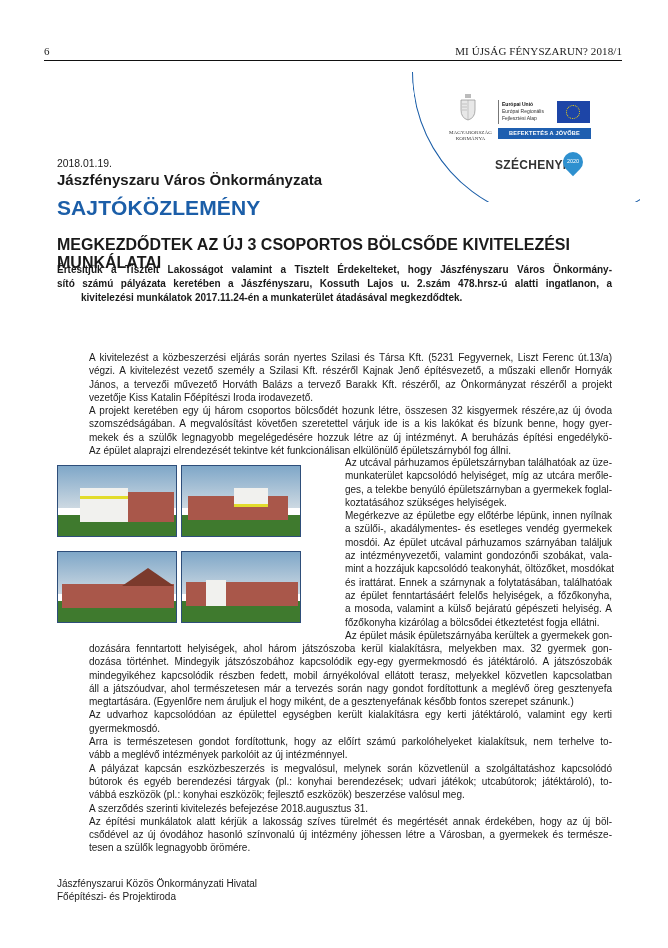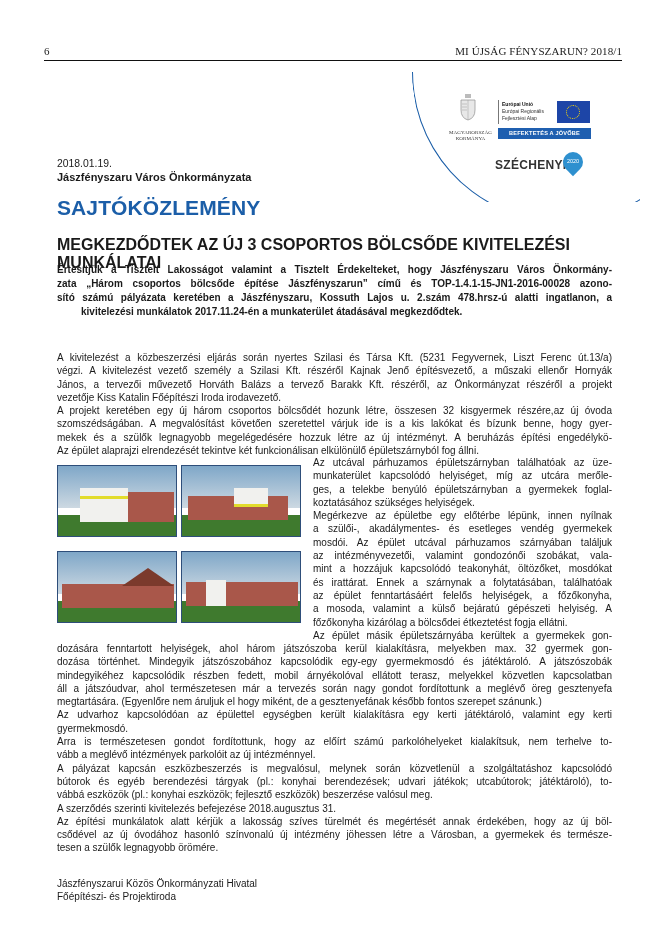--- a/index.html
+++ b/index.html
@@ -20,30 +20,30 @@
   .eu-text { position: absolute; left: 4px; top: 1px; font-size: 5px; line-height: 7px; color: #333; }
   .eu-text b { color: #111; }
   .eu-flag { position: absolute; left: 59px; top: 1px; width: 33px; height: 22px; background: #1d45a7; }
   .eu-stars { position: absolute; left: 9px; top: 4px; width: 14px; height: 14px; border-radius: 50%; border: 1.3px dotted #ffdd00; }
   .invest { position: absolute; left: 98px; top: 56px; width: 93px; height: 11px; background: #1f5fb0; color: #fff; font-size: 5.6px; font-weight: bold; text-align: center; line-height: 11px; letter-spacing: 0.2px; }
   .szech { position: absolute; left: 95px; top: 86px; font-size: 12px; font-weight: bold; color: #333; letter-spacing: 0.3px; }
   .pin { position: absolute; left: 163px; top: 80px; width: 20px; height: 20px; border-radius: 50% 50% 50% 0; background: #2e90cf; transform: rotate(-45deg); }
   .pin-text { position: absolute; left: 163px; top: 86px; width: 20px; text-align: center; font-size: 5.5px; color: #fff; }
 
   .date { position: absolute; left: 57px; top: 158px; font-size: 10.4px; }
-  .org { position: absolute; left: 57px; top: 171px; font-size: 11px; font-weight: bold; }
+  .org { position: absolute; left: 57px; top: 171px; font-size: 15px; font-weight: bold; }
   .press { position: absolute; left: 57px; top: 196px; font-size: 21px; font-weight: bold; color: #1b5ea8; letter-spacing: 0.1px; }
   .headline { position: absolute; left: 57px; top: 236px; font-size: 16px; font-weight: bold; }
 
   .lead { position: absolute; left: 57px; top: 263px; width: 555px; font-size: 10px; font-weight: bold; line-height: 14px; }
   .lead .ln { display: block; white-space: nowrap; text-align: justify; text-align-last: justify; }
   .lead .ln.last { text-align-last: left; padding-left: 24px; }
 
   .bodytext { position: absolute; left: 57px; width: 555px; font-size: 10px; line-height: 13.3px; }
-  .bodytext .ln { display: block; white-space: nowrap; text-align: justify; text-align-last: justify; }
+  .bodytext .ln { display: block; white-space: nowrap; text-align: justify; text-align-last: justify; margin-left: 32px; }
   .bodytext .ln.last { text-align-last: left; }
   .narrow { left: 313px; width: 299px; }
 
   .images { position: absolute; left: 57px; top: 465px; width: 251px; height: 165px; background: #fff; }
   .img { position: absolute; width: 120px; height: 72px; border: 1px solid #2e4e7a; overflow: hidden; }
   .img .sky { position: absolute; left: 0; top: 0; width: 100%; height: 60%; background: linear-gradient(#7fa7c8, #cdd9e2); }
   .img .grass { position: absolute; left: 0; bottom: 0; width: 100%; height: 30%; background: #3f7a2e; }
   .img .wall { position: absolute; background: #a9574a; }
   .img .white { position: absolute; background: #f1f1ee; }
   .img .roof { position: absolute; width: 0; height: 0; border-left: 26px solid transparent; border-right: 26px solid transparent; border-bottom: 18px solid #7b3a2c; }
@@ -90,21 +90,20 @@
   <div class="pin-text">2020</div>
 </div>
 
 <div class="date">2018.01.19.</div>
 <div class="org">Jászfényszaru Város Önkormányzata</div>
 <div class="press">SAJTÓKÖZLEMÉNY</div>
 <div class="headline">MEGKEZDŐDTEK AZ ÚJ 3 CSOPORTOS BÖLCSŐDE KIVITELEZÉSI MUNKÁLATAI</div>
 
 <div class="lead">
   <span class="ln">Értesítjük a Tisztelt Lakosságot valamint a Tisztelt Érdekelteket, hogy Jászfényszaru Város Önkormány-</span>
-  <span class="ln">zata „Három csoportos bölcsőde építése Jászfényszarun” című és TOP-1.4.1-15-JN1-2016-00028 azono-</span>
   <span class="ln">sító számú pályázata keretében a Jászfényszaru, Kossuth Lajos u. 2.szám 478.hrsz-ú alatti ingatlanon, a</span>
   <span class="ln last">kivitelezési munkálatok 2017.11.24-én a munkaterület átadásával megkezdődtek.</span>
 </div>
 
 <div class="bodytext" style="top:351px;">
   <span class="ln">A kivitelezést a közbeszerzési eljárás során nyertes Szilasi és Társa Kft. (5231 Fegyvernek, Liszt Ferenc út.13/a)</span>
   <span class="ln">végzi. A kivitelezést vezető személy a Szilasi Kft. részéről Kajnak Jenő építésvezető, a műszaki ellenőr Hornyák</span>
   <span class="ln">János, a tervezői művezető Horváth Balázs a tervező Barakk Kft. részéről, az Önkormányzat részéről a projekt</span>
   <span class="ln last">vezetője Kiss Katalin Főépítészi Iroda irodavezető.</span>
   <span class="ln">A projekt keretében egy új három csoportos bölcsődét hozunk létre, összesen 32 kisgyermek részére,az új óvoda</span>

